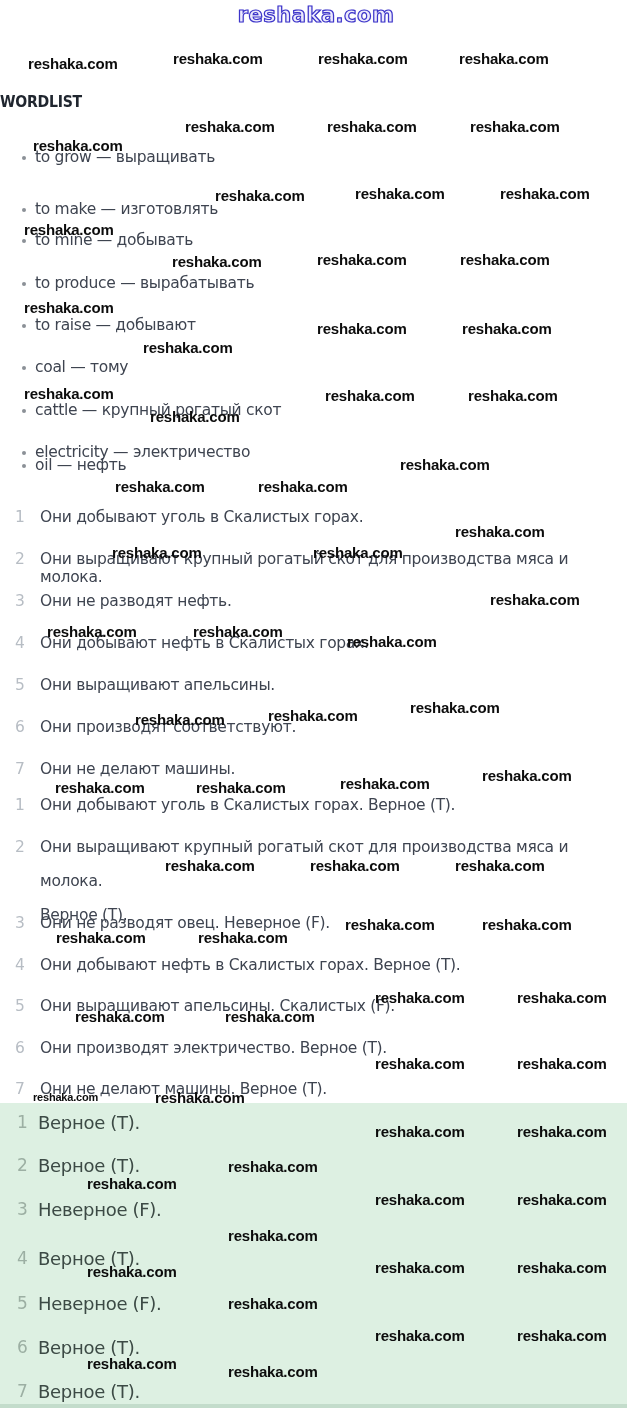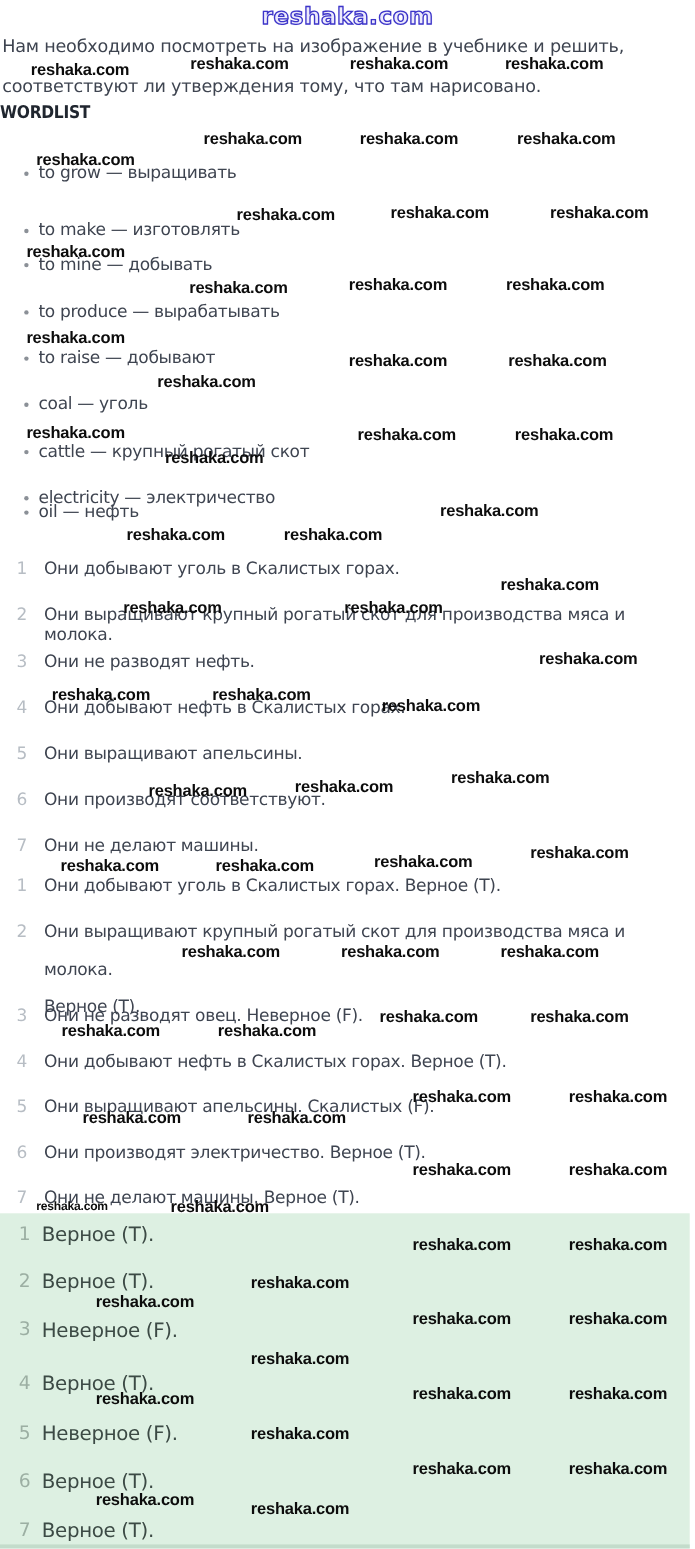--- a/index.html
+++ b/index.html
@@ -65,22 +65,20 @@
     white-space:nowrap;
   }
 </style>
 </head>
 <body>
 
 <div class="page">
 
   <div class="logo-wm">reshaka.com</div>
 
-  <div class="intro">Нам необходимо посмотреть на изображение в учебнике и решить,
-соответствуют ли утверждения тому, что там нарисовано.</div>
 
   <div class="wordlist-heading">WORDLIST</div>
 
   <ul class="wordlist">
 
   <li class="word-item">
         <span class="bullet"></span>
         <span class="word-text">to grow — выращивать</span>
       </li>
       <li class="word-item">
@@ -94,21 +92,21 @@
       <li class="word-item">
         <span class="bullet"></span>
         <span class="word-text">to produce — вырабатывать</span>
       </li>
       <li class="word-item">
         <span class="bullet"></span>
         <span class="word-text">to raise — добывают</span>
       </li>
       <li class="word-item">
         <span class="bullet"></span>
-        <span class="word-text">coal — уголь</span>
+        <span class="word-text">coal — тому</span>
       </li>
       <li class="word-item">
         <span class="bullet"></span>
         <span class="word-text">cattle — крупный рогатый скот</span>
       </li>
       <li class="word-item">
         <span class="bullet"></span>
         <span class="word-text">electricity — электричество</span>
       </li>
       <li class="word-item">

